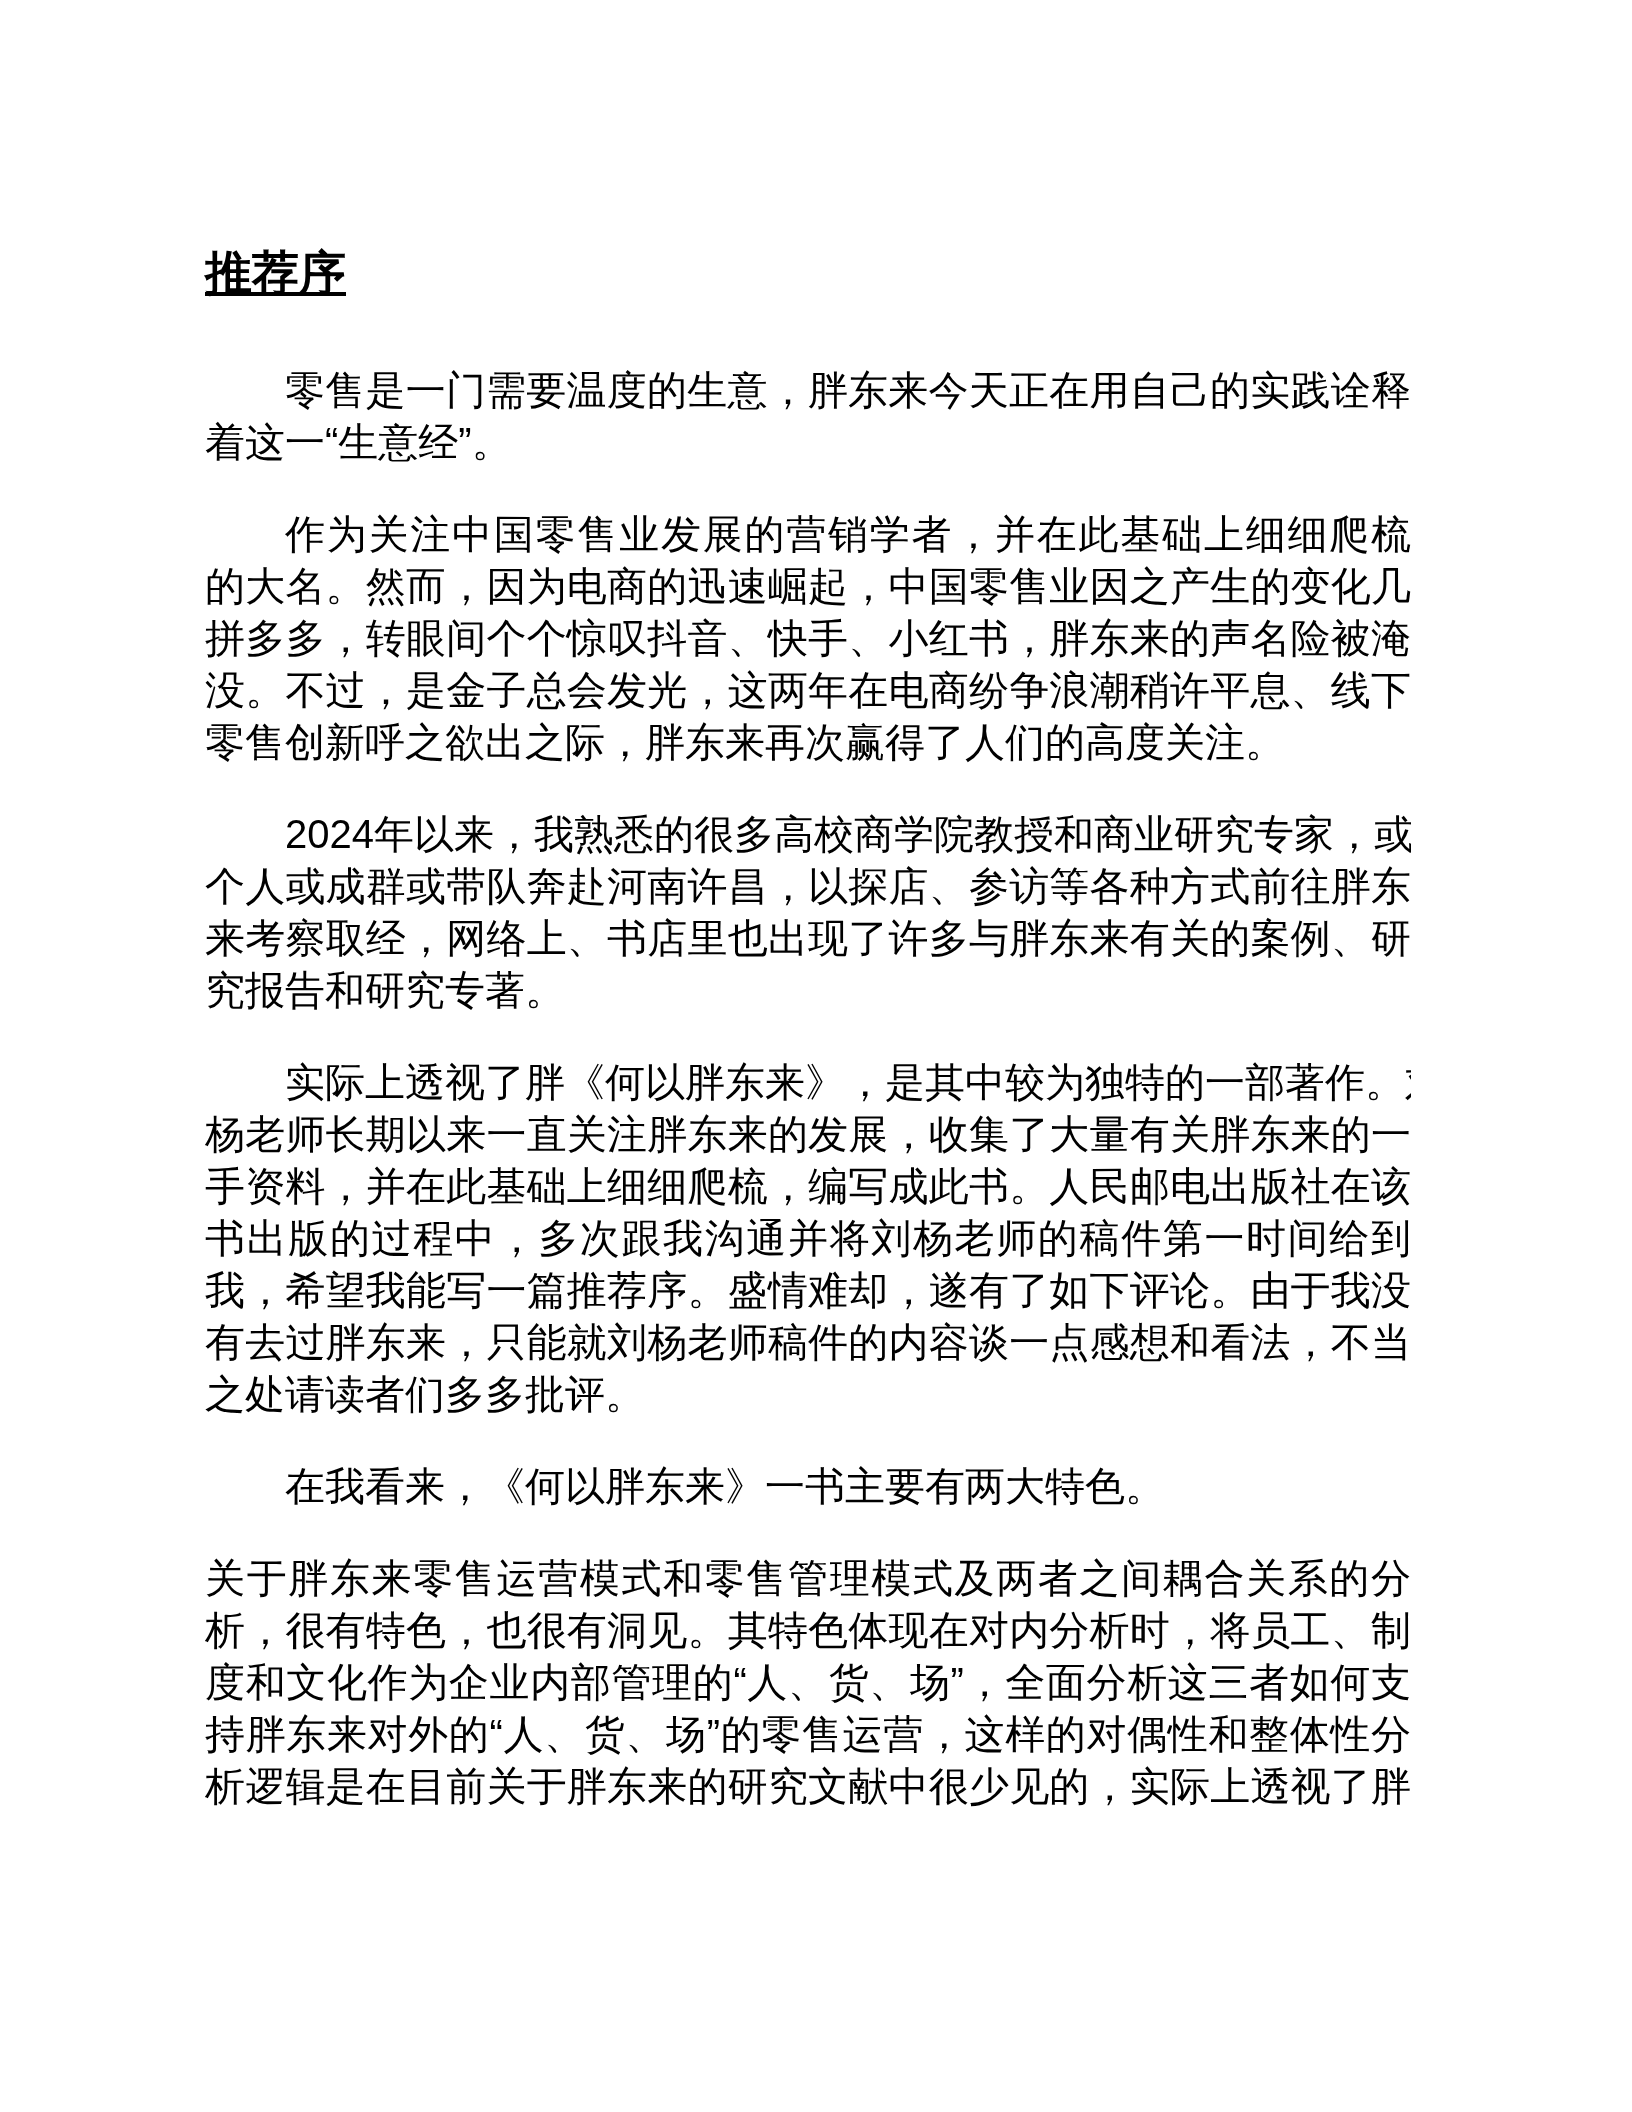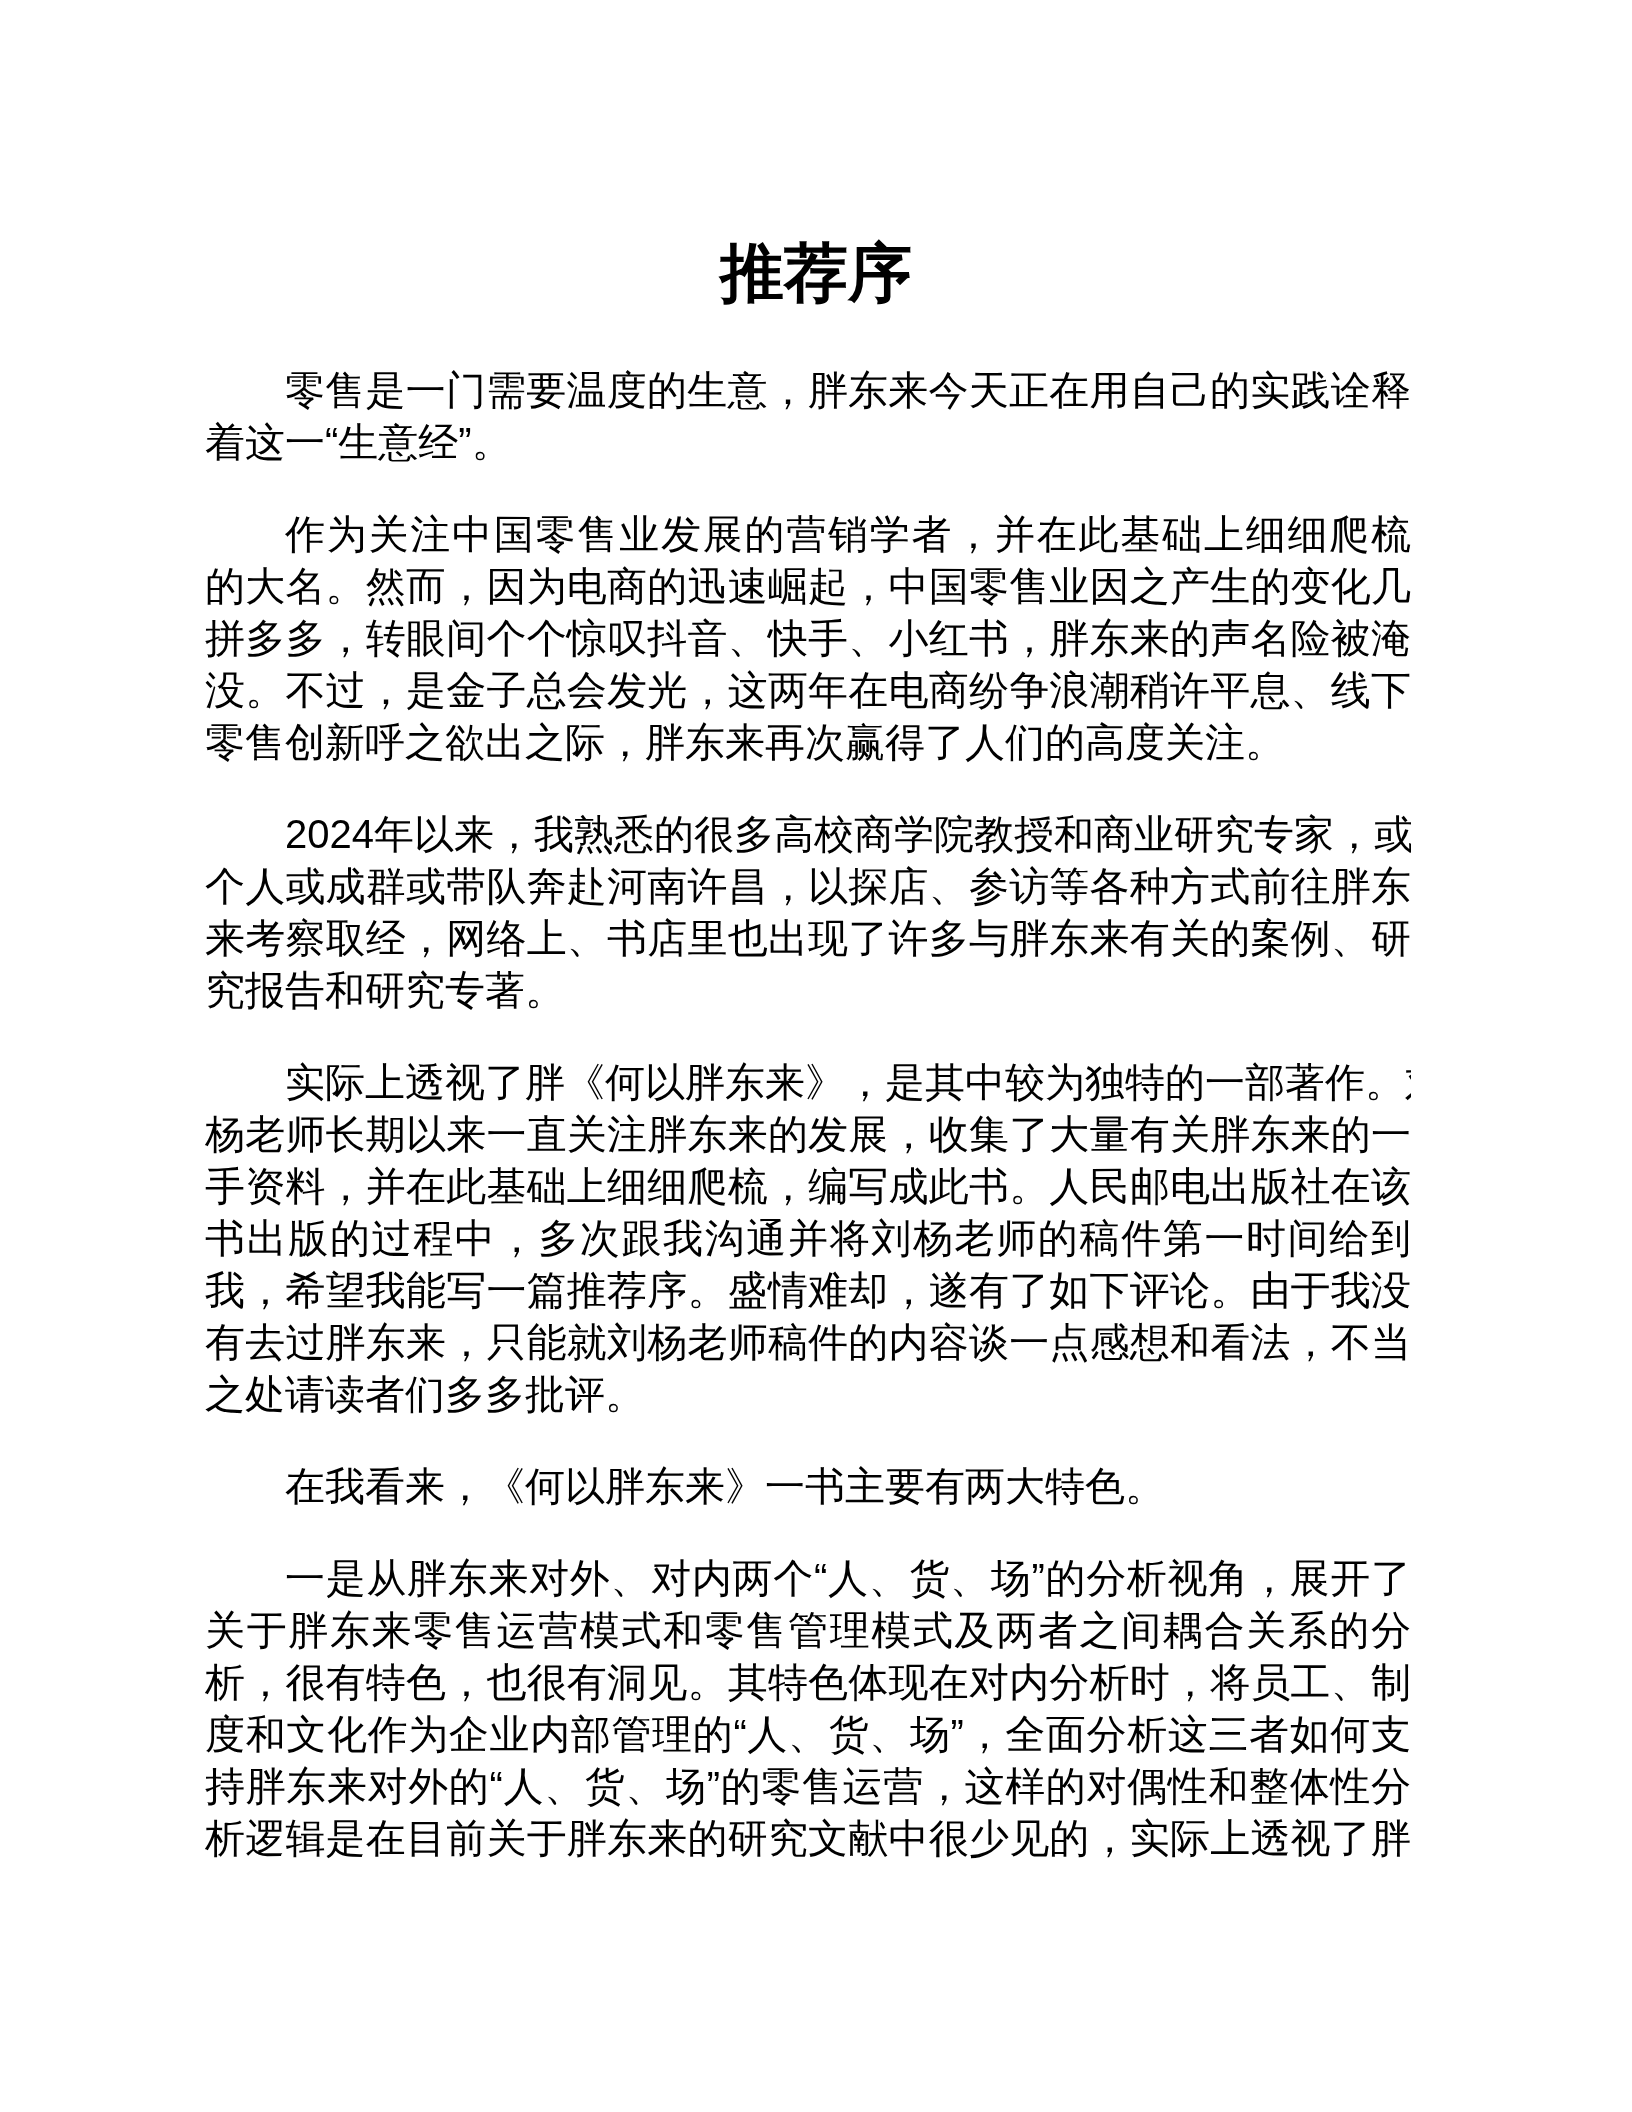--- a/index.html
+++ b/index.html
@@ -16,25 +16,26 @@
   .page {
     box-sizing: border-box;
     width: 1632px;
     height: 2112px;
     padding: 0 205px;
     overflow: hidden;
     background: #ffffff;
   }
   .doc-title {
     margin: 246px 0 64px 0;
-    font-size: 64px;
+    font-size: 47px;
     line-height: 54px;
     font-weight: 700;
-    text-align: center;
+    text-align: left;
     letter-spacing: 0;
+    text-decoration: underline;
   }
   .doc-body {
     font-size: 40px;
     line-height: 52px;
   }
   .para {
     margin: 0 16px 40px 0;
   }
   .para:last-child {
     margin-bottom: 0;
@@ -83,21 +84,20 @@
         <div class="line">手资料，并在此基础上细细爬梳，编写成此书。人民邮电出版社在该</div>
         <div class="line">书出版的过程中，多次跟我沟通并将刘杨老师的稿件第一时间给到</div>
         <div class="line">我，希望我能写一篇推荐序。盛情难却，遂有了如下评论。由于我没</div>
         <div class="line">有去过胖东来，只能就刘杨老师稿件的内容谈一点感想和看法，不当</div>
         <div class="line end">之处请读者们多多批评。</div>
       </div>
       <div class="para">
         <div class="line indent end">在我看来，《何以胖东来》一书主要有两大特色。</div>
       </div>
       <div class="para">
-        <div class="line indent">一是从胖东来对外、对内两个“人、货、场”的分析视角，展开了</div>
         <div class="line">关于胖东来零售运营模式和零售管理模式及两者之间耦合关系的分</div>
         <div class="line">析，很有特色，也很有洞见。其特色体现在对内分析时，将员工、制</div>
         <div class="line">度和文化作为企业内部管理的“人、货、场”，全面分析这三者如何支</div>
         <div class="line">持胖东来对外的“人、货、场”的零售运营，这样的对偶性和整体性分</div>
         <div class="line">析逻辑是在目前关于胖东来的研究文献中很少见的，实际上透视了胖</div>
       </div>
     </div>
 </div>
 
 </body></html>

